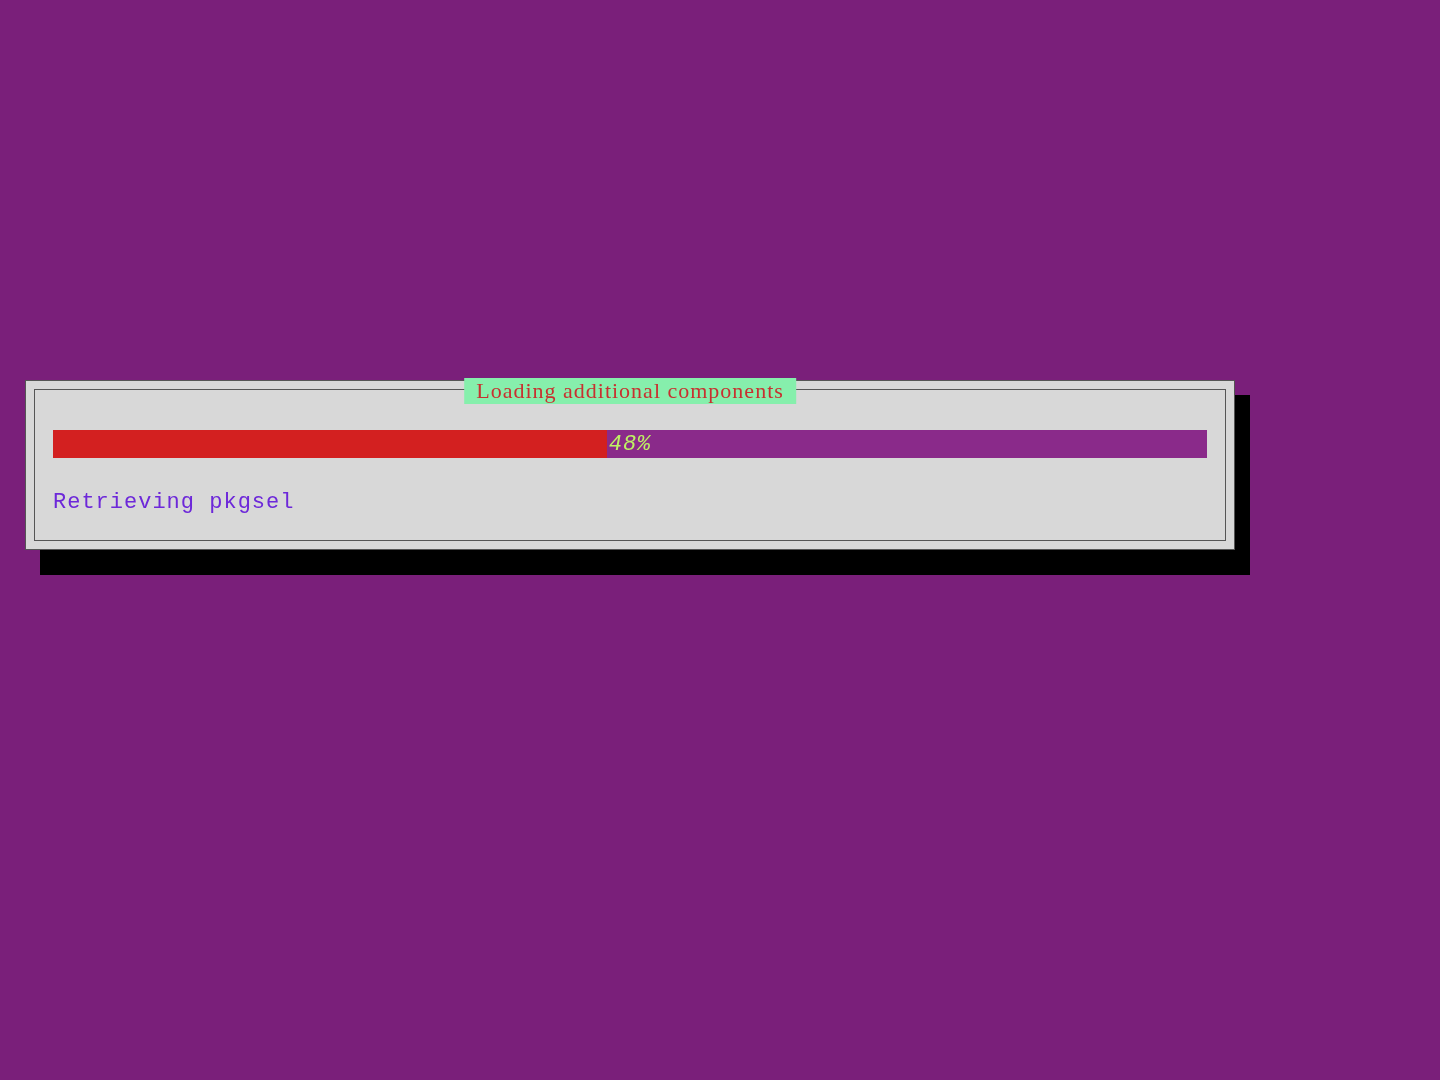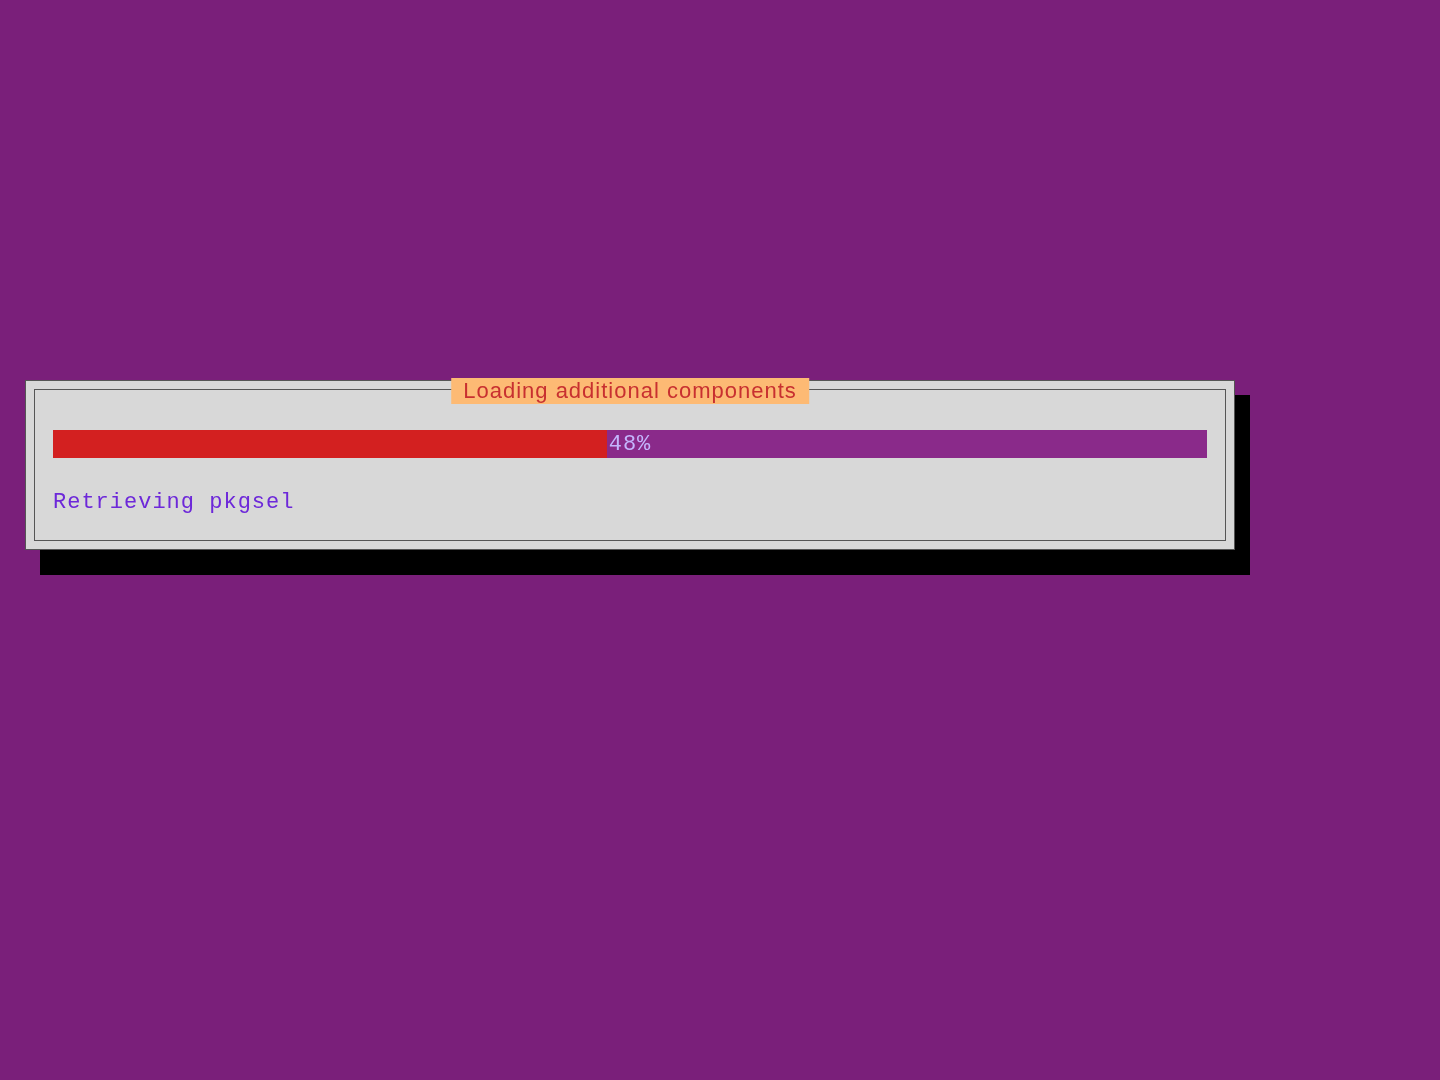--- a/index.html
+++ b/index.html
@@ -43,25 +43,25 @@
       right: 8px;
       bottom: 8px;
       border: 1px solid #555;
     }
     
     .dialog-title {
       position: absolute;
       top: -12px;
       left: 50%;
       transform: translateX(-50%);
-      background-color: #fdba74;
+      background-color: #86efac;
       padding: 0 12px;
       color: #c83030;
       font-size: 22px;
-      font-family: Liberation Sans, sans-serif;
+      font-family: Liberation Serif, serif;
       white-space: nowrap;
       letter-spacing: 1px;
     }
     
     .progress-container {
       position: absolute;
       left: 18px;
       top: 40px;
       right: 18px;
       height: 28px;
@@ -72,24 +72,25 @@
       height: 100%;
       background-color: #d32020;
       float: left;
     }
     
     .progress-text {
       position: absolute;
       left: 50%;
       top: 50%;
       transform: translate(-50%, -50%);
-      color: #c4b5fd;
+      color: #bef264;
       font-size: 22px;
       font-family: 'Courier New', monospace;
       letter-spacing: 1px;
+      font-style: italic;
     }
     
     .status-text {
       position: absolute;
       left: 18px;
       top: 100px;
       color: #6d28d9;
       font-size: 22px;
       font-family: 'Courier New', monospace;
       letter-spacing: 1px;

